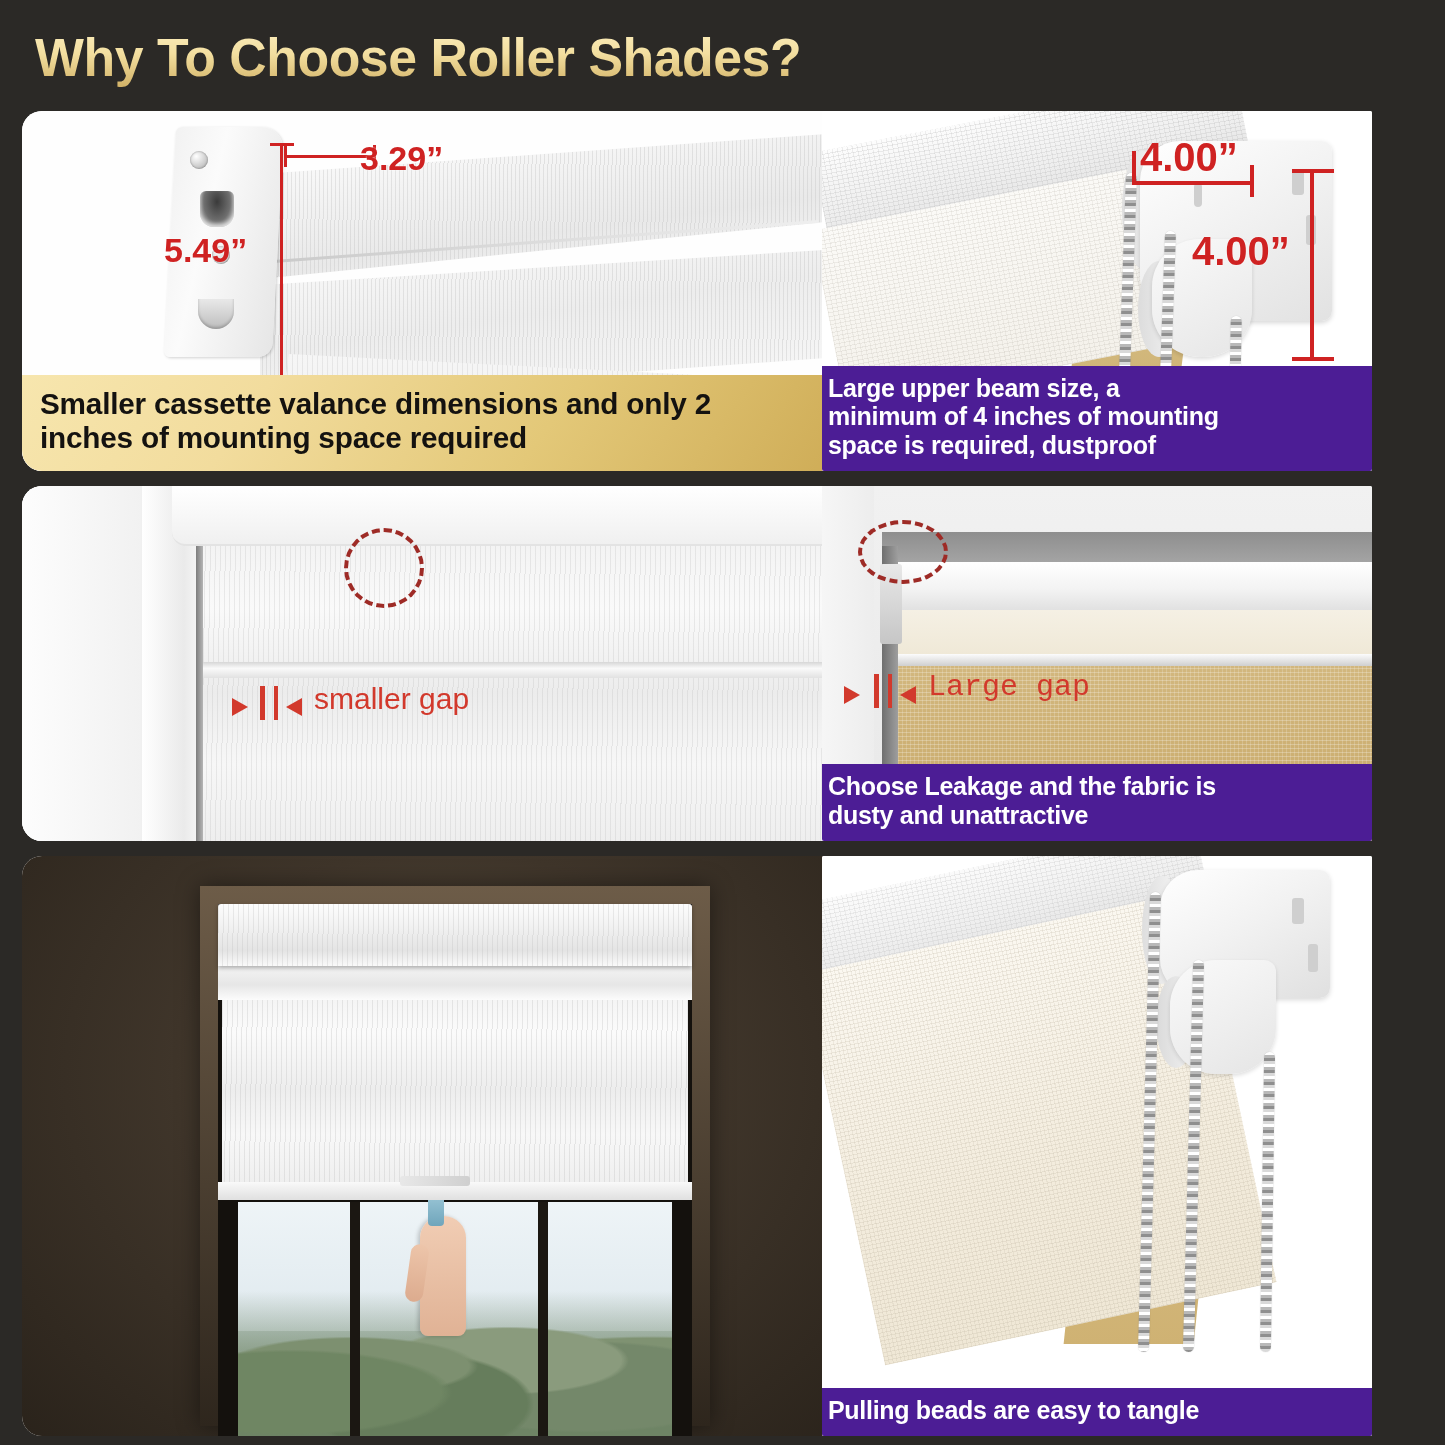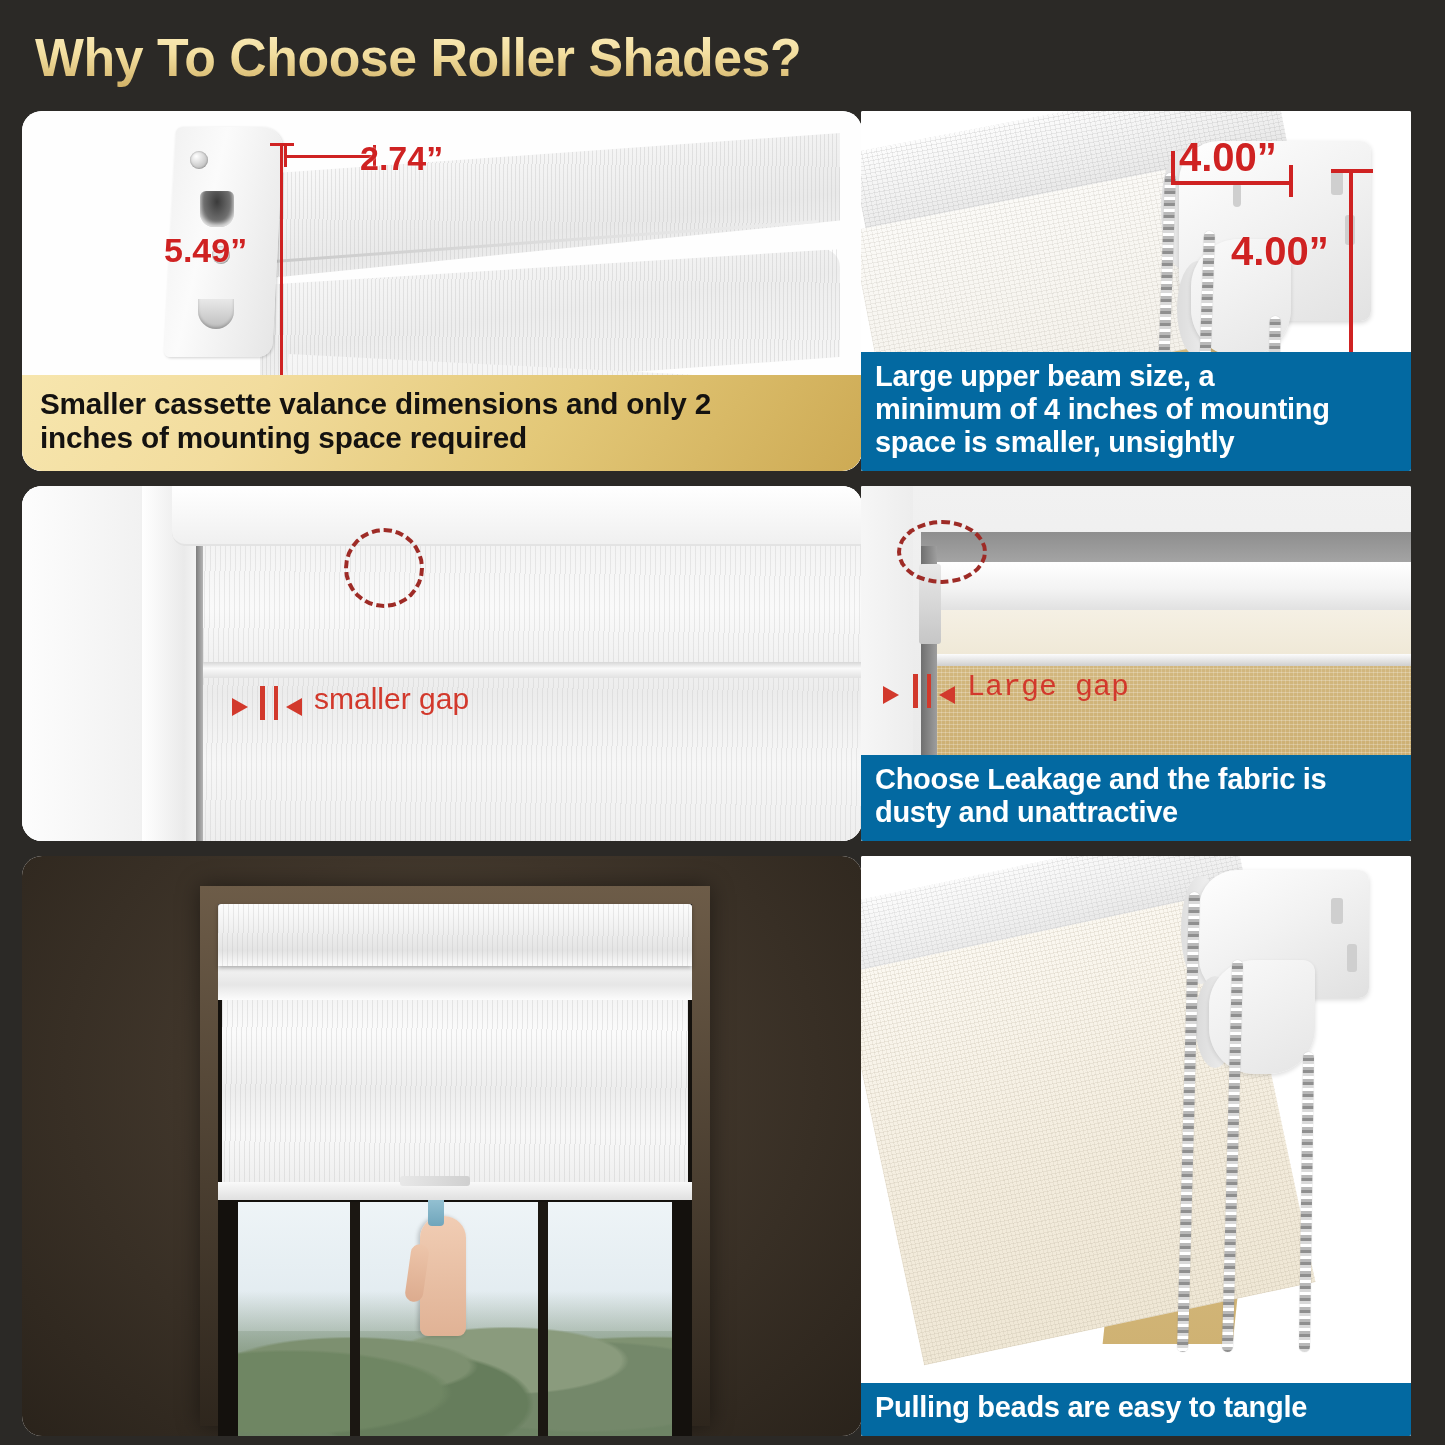--- a/index.html
+++ b/index.html
@@ -26,21 +26,21 @@
   }
 
   
   .grid{position:absolute;left:0;top:103px;width:1445px;height:1342px;}
 
   .panel{position:absolute;overflow:hidden;background:#fff;}
   .panel.gold{border-radius:20px;}
   .panel.gray{border-radius:2px;}
 
   .col-l{left:22px;width:840px;}
-  .col-r{left:861px;width:550px;}
+  .col-r{left:822px;width:550px;}
   .row1{top:8px;height:360px;}
   .row2{top:383px;height:355px;}
   .row3{top:753px;height:580px;}
 
   .photo{position:absolute;left:0;top:0;right:0;bottom:0;overflow:hidden;}
 
   
   .cap{
     position:absolute;left:0;right:0;bottom:0;
     box-sizing:border-box;
@@ -49,25 +49,25 @@
     line-height:1.14;
   }
   .cap.gold{
     background:linear-gradient(125deg,#f7e6ae 0%,#f2dc9d 28%,#e3c878 62%,#cdaa54 100%);
     color:#141210;
     font-size:30px;
     border-bottom-left-radius:20px;border-bottom-right-radius:20px;
     letter-spacing:-0.2px;
   }
   .cap.gray{
-    background:#0369a1;
+    background:#4c1d95;
     color:#ffffff;
-    font-size:29px;
+    font-size:25px;
     letter-spacing:-0.3px;
-    padding:8px 12px 12px 14px;
+    padding:8px 12px 12px 6px;
   }
   .cap .ln{display:block;white-space:nowrap;}
   .cap.gold .ln{transform:scaleX(0.99);transform-origin:left center;}
 
   
   .dim-txt{position:absolute;color:#cf2222;font-weight:bold;font-size:34px;
            text-shadow:0 0 2px rgba(255,255,255,.85);white-space:nowrap;}
   .dim-line{position:absolute;background:#cf2222;}
   .red-label{position:absolute;color:#d2392c;font-size:30px;white-space:nowrap;}
   .dashed-ell{position:absolute;border:4px dashed #9e2b26;border-radius:50%;}
@@ -287,21 +287,21 @@
         <div class="p1-knob"></div>
 
         <div class="dim-line" style="left:258px;top:32px;width:3px;height:252px;"></div>
         <div class="tick" style="left:248px;top:32px;width:24px;height:3px;"></div>
         <div class="tick" style="left:248px;top:281px;width:24px;height:3px;"></div>
         <div class="dim-txt" style="left:142px;top:120px;">5.49”</div>
 
         <div class="dim-line" style="left:262px;top:44px;width:92px;height:3px;"></div>
         <div class="tick" style="left:262px;top:34px;width:3px;height:22px;"></div>
         <div class="tick" style="left:351px;top:34px;width:3px;height:22px;"></div>
-        <div class="dim-txt" style="left:338px;top:28px;">2.74”</div>
+        <div class="dim-txt" style="left:338px;top:28px;">3.29”</div>
       </div>
 
       <div class="cap gold">
         <span class="ln">Smaller cassette valance dimensions and only 2</span>
         <span class="ln">inches of mounting space required</span>
       </div>
     </div>
 
     <div class="panel gray col-r row1">
       <div class="photo">
@@ -327,21 +327,21 @@
 
         <div class="dim-line" style="left:488px;top:58px;width:4px;height:192px;"></div>
         <div class="tick" style="left:470px;top:58px;width:42px;height:4px;"></div>
         <div class="tick" style="left:470px;top:246px;width:42px;height:4px;"></div>
         <div class="dim-txt" style="left:370px;top:118px;font-size:40px;">4.00”</div>
       </div>
 
       <div class="cap gray">
         <span class="ln">Large upper beam size, a</span>
         <span class="ln">minimum of 4 inches of mounting</span>
-        <span class="ln">space is smaller, unsightly</span>
+        <span class="ln">space is required, dustproof</span>
       </div>
     </div>
 
     <div class="panel gold col-l row2">
       <div class="photo">
         <div class="p3-bg"></div>
         <div class="p3-wall"></div>
         <div class="p3-frame"></div>
         <div class="p3-shade"></div>
         <div class="p3-rail"></div>

